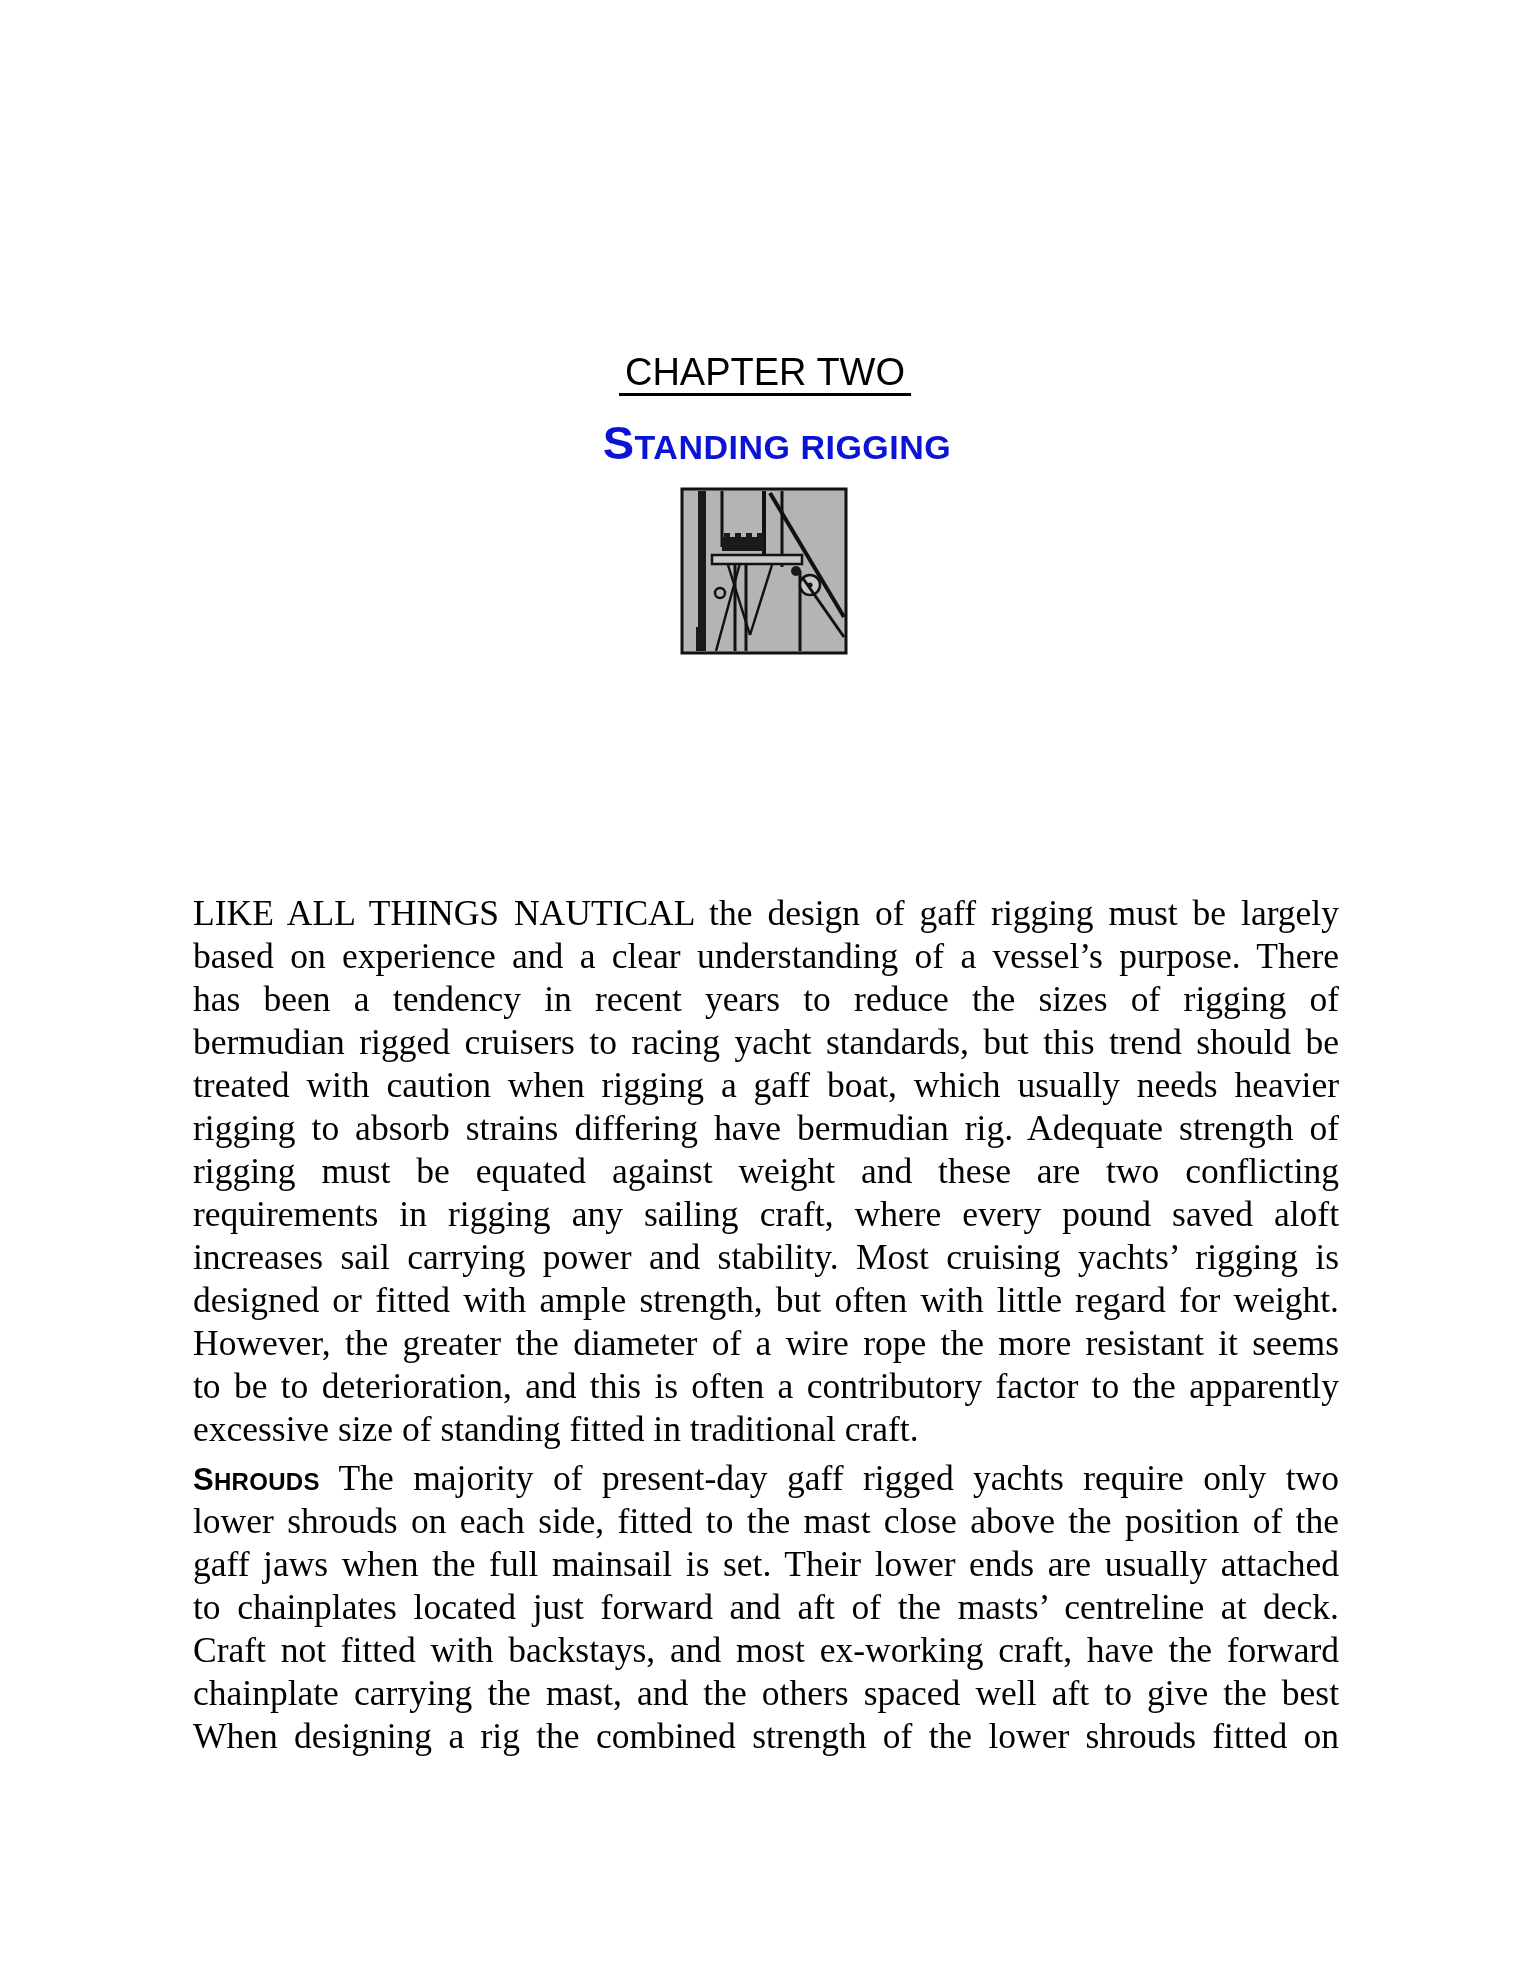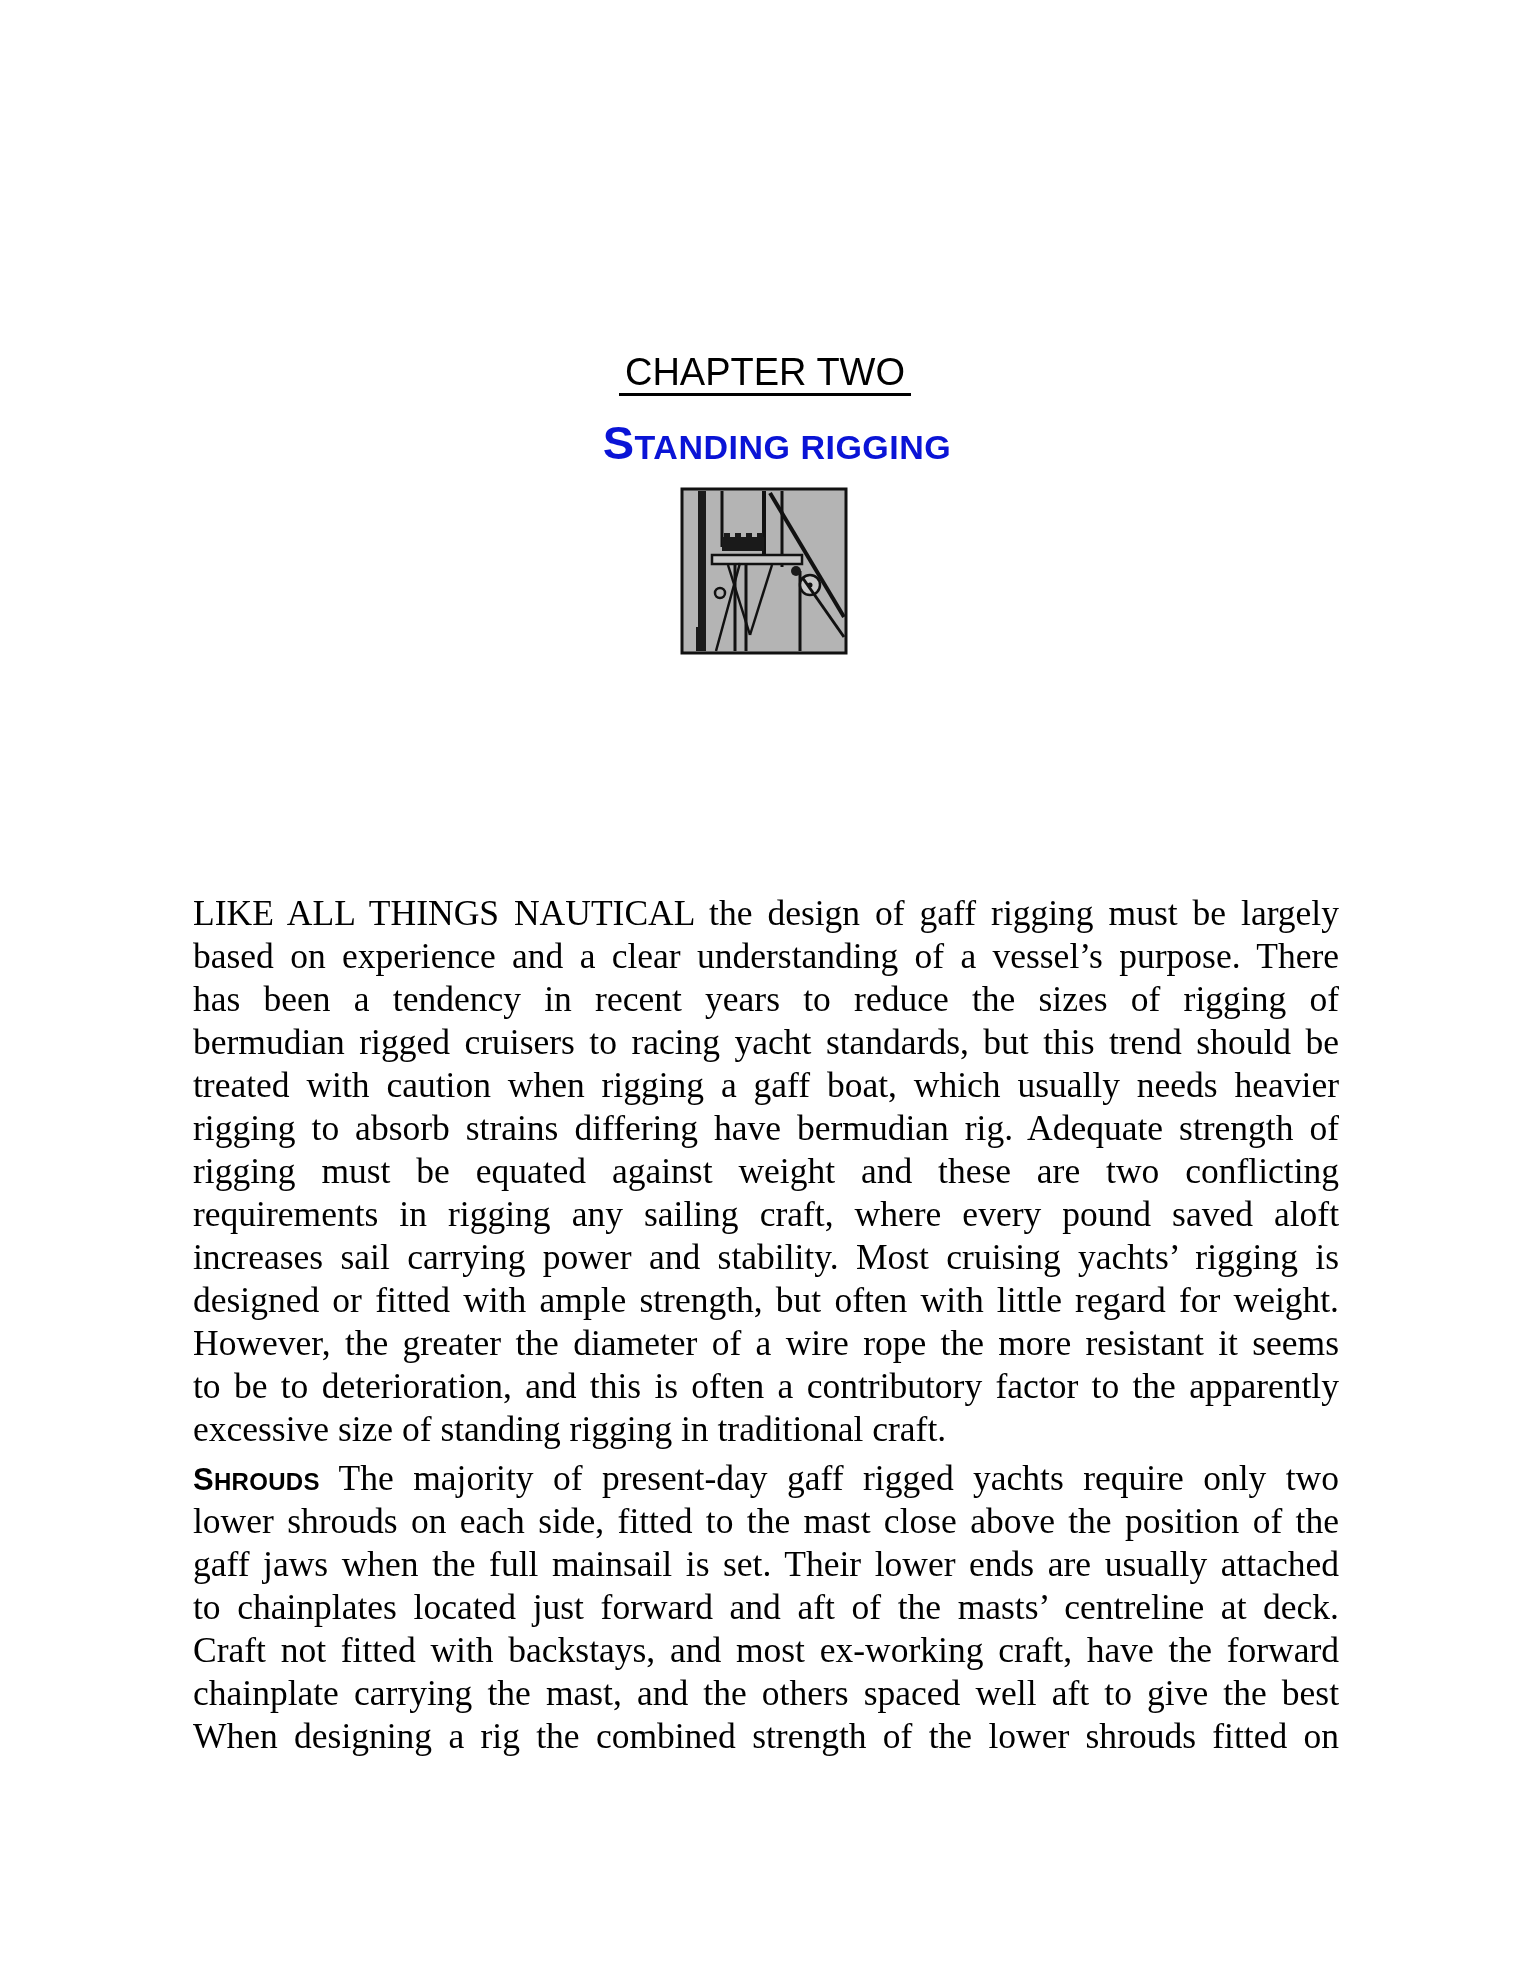--- a/index.html
+++ b/index.html
@@ -146,21 +146,21 @@
     <div class="line">has been a tendency in recent years to reduce the sizes of rigging of</div>
     <div class="line">bermudian rigged cruisers to racing yacht standards, but this trend should be</div>
     <div class="line">treated with caution when rigging a gaff boat, which usually needs heavier</div>
     <div class="line">rigging to absorb strains differing have bermudian rig. Adequate strength of</div>
     <div class="line">rigging must be equated against weight and these are two conflicting</div>
     <div class="line">requirements in rigging any sailing craft, where every pound saved aloft</div>
     <div class="line">increases sail carrying power and stability. Most cruising yachts’ rigging is</div>
     <div class="line">designed or fitted with ample strength, but often with little regard for weight.</div>
     <div class="line">However, the greater the diameter of a wire rope the more resistant it seems</div>
     <div class="line">to be to deterioration, and this is often a contributory factor to the apparently</div>
-    <div class="line last">excessive size of standing rigging in traditional craft.</div>
+    <div class="line last">excessive size of standing fitted in traditional craft.</div>
   </div>
 
   <div class="body-text p2">
     <div class="line"><span class="runin"><span class="cap">S</span><span>HROUDS</span></span><span> The majority of present-day gaff rigged yachts require only two</span></div>
     <div class="line">lower shrouds on each side, fitted to the mast close above the position of the</div>
     <div class="line">gaff jaws when the full mainsail is set. Their lower ends are usually attached</div>
     <div class="line">to chainplates located just forward and aft of the masts’ centreline at deck.</div>
     <div class="line">Craft not fitted with backstays, and most ex-working craft, have the forward</div>
     <div class="line">chainplate carrying the mast, and the others spaced well aft to give the best</div>
     <div class="line">When designing a rig the combined strength of the lower shrouds fitted on</div>

